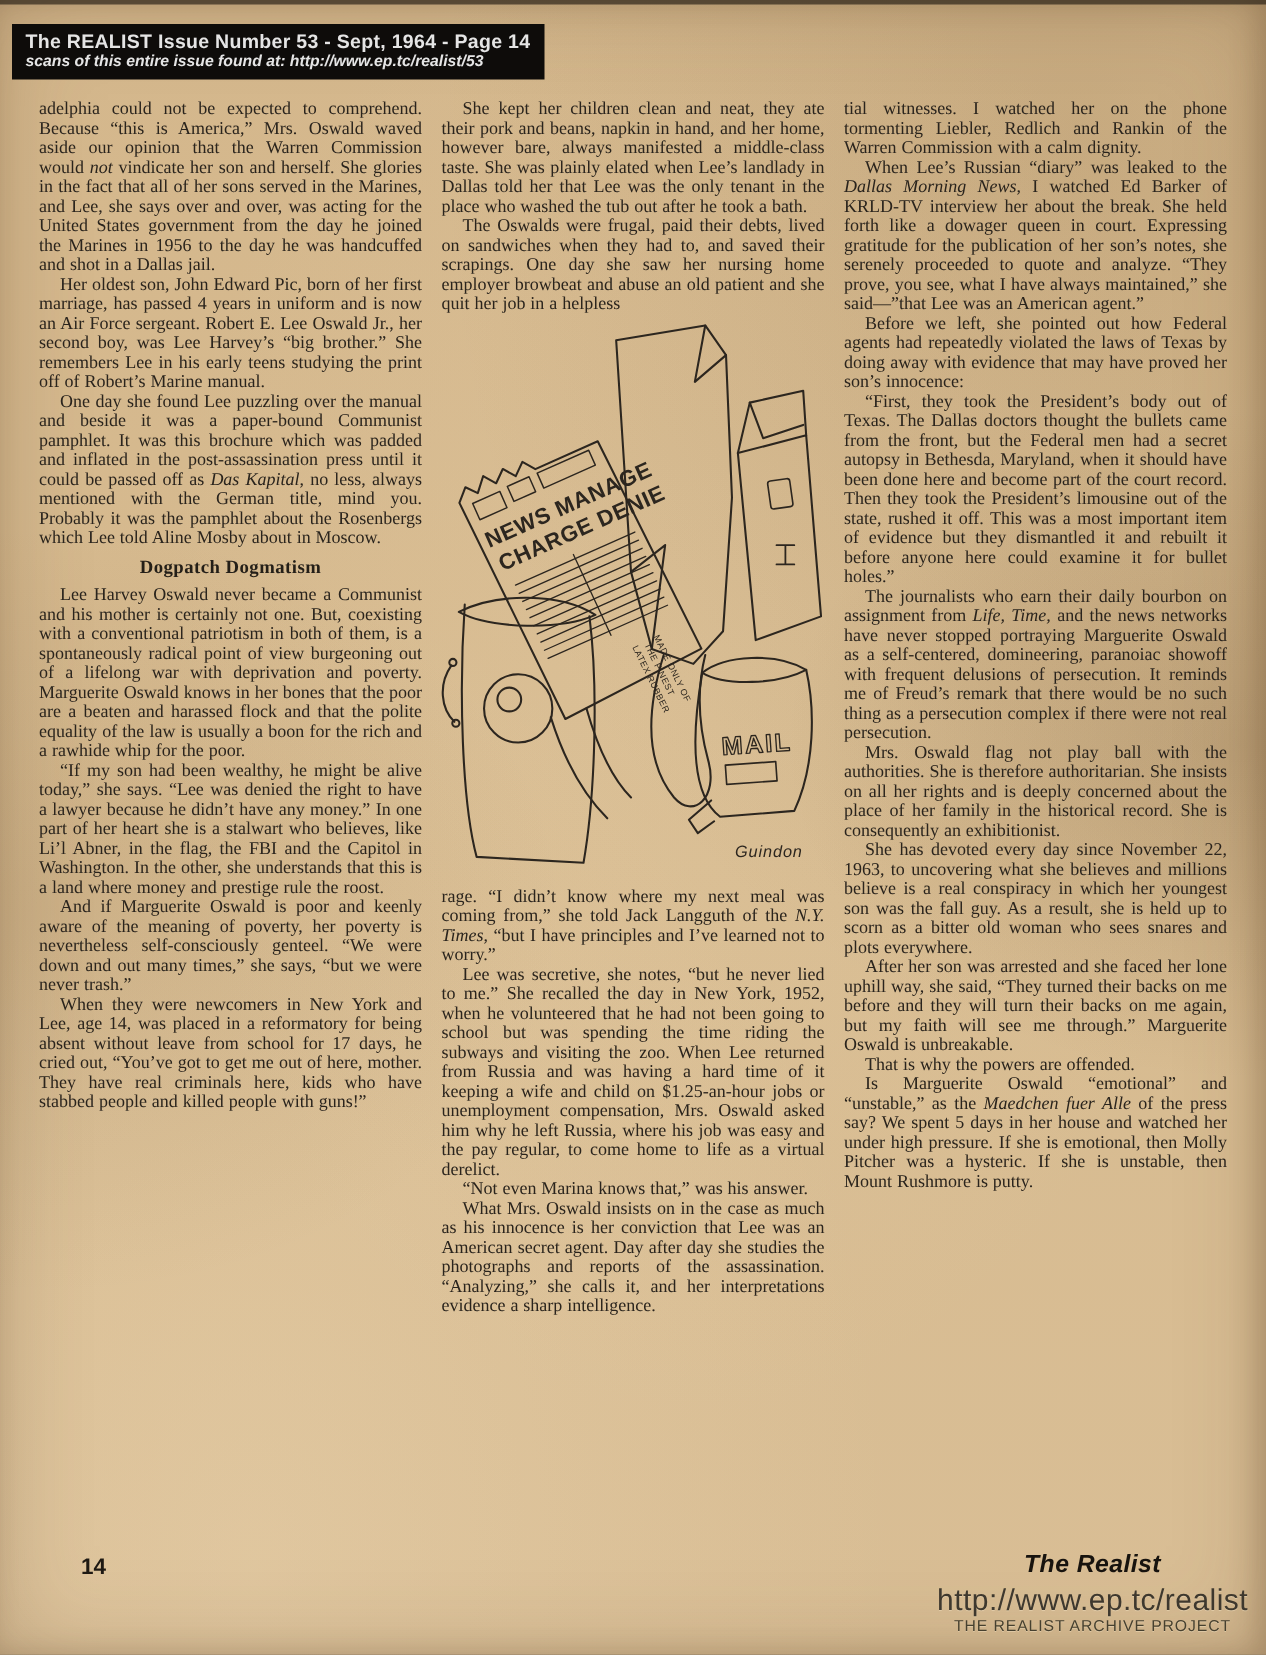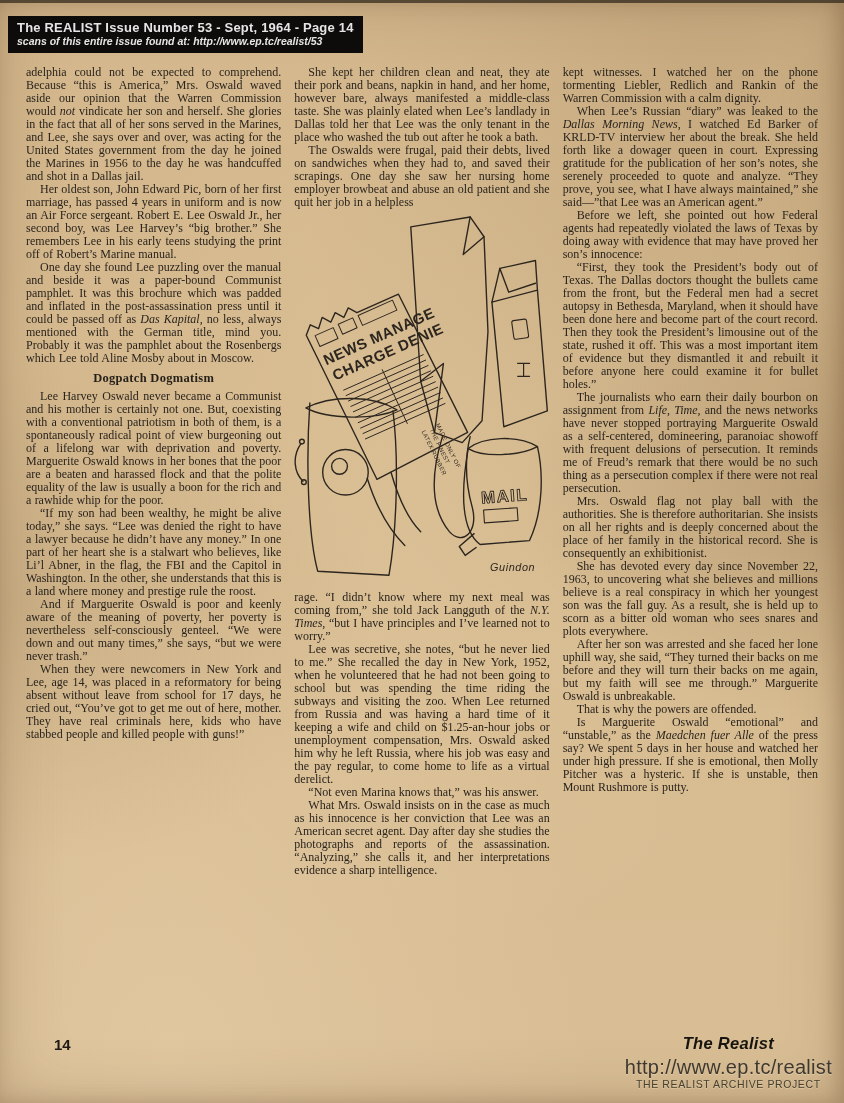--- a/index.html
+++ b/index.html
@@ -158,21 +158,21 @@
 
       <div>
           <p class="para noindent"><span>rage. “I didn’t know where my next meal was coming from,” she told Jack Langguth of the </span><span class="it">N.Y. Times</span><span>, “but I have principles and I’ve learned not to worry.”</span></p>
           <p class="para"><span>Lee was secretive, she notes, “but he never lied to me.” She recalled the day in New York, 1952, when he volunteered that he had not been going to school but was spending the time riding the subways and visiting the zoo. When Lee returned from Russia and was having a hard time of it keeping a wife and child on $1.25-an-hour jobs or unemployment compensation, Mrs. Oswald asked him why he left Russia, where his job was easy and the pay regular, to come home to life as a virtual derelict.</span></p>
           <p class="para"><span>“Not even Marina knows that,” was his answer.</span></p>
           <p class="para"><span>What Mrs. Oswald insists on in the case as much as his innocence is her conviction that Lee was an American secret agent. Day after day she studies the photographs and reports of the assassination. “Analyzing,” she calls it, and her interpretations evidence a sharp intelligence.</span></p>
         </div>
     </div>
 
     <div class="col">
-        <p class="para noindent"><span>kept witnesses. I watched her on the phone tormenting Liebler, Redlich and Rankin of the Warren Commission with a calm dignity.</span></p>
+        <p class="para noindent"><span>tial witnesses. I watched her on the phone tormenting Liebler, Redlich and Rankin of the Warren Commission with a calm dignity.</span></p>
         <p class="para"><span>When Lee’s Russian “diary” was leaked to the </span><span class="it">Dallas Morning News</span><span>, I watched Ed Barker of KRLD-TV interview her about the break. She held forth like a dowager queen in court. Expressing gratitude for the publication of her son’s notes, she serenely proceeded to quote and analyze. “They prove, you see, what I have always maintained,” she said—”that Lee was an American agent.”</span></p>
         <p class="para"><span>Before we left, she pointed out how Federal agents had repeatedly violated the laws of Texas by doing away with evidence that may have proved her son’s innocence:</span></p>
         <p class="para"><span>“First, they took the President’s body out of Texas. The Dallas doctors thought the bullets came from the front, but the Federal men had a secret autopsy in Bethesda, Maryland, when it should have been done here and become part of the court record. Then they took the President’s limousine out of the state, rushed it off. This was a most important item of evidence but they dismantled it and rebuilt it before anyone here could examine it for bullet holes.”</span></p>
         <p class="para"><span>The journalists who earn their daily bourbon on assignment from </span><span class="it">Life, Time,</span><span> and the news networks have never stopped portraying Marguerite Oswald as a self-centered, domineering, paranoiac showoff with frequent delusions of persecution. It reminds me of Freud’s remark that there would be no such thing as a persecution complex if there were not real persecution.</span></p>
         <p class="para"><span>Mrs. Oswald flag not play ball with the authorities. She is therefore authoritarian. She insists on all her rights and is deeply concerned about the place of her family in the historical record. She is consequently an exhibitionist.</span></p>
         <p class="para"><span>She has devoted every day since November 22, 1963, to uncovering what she believes and millions believe is a real conspiracy in which her youngest son was the fall guy. As a result, she is held up to scorn as a bitter old woman who sees snares and plots everywhere.</span></p>
         <p class="para"><span>After her son was arrested and she faced her lone uphill way, she said, “They turned their backs on me before and they will turn their backs on me again, but my faith will see me through.” Marguerite Oswald is unbreakable.</span></p>
         <p class="para"><span>That is why the powers are offended.</span></p>
         <p class="para"><span>Is Marguerite Oswald “emotional” and “unstable,” as the </span><span class="it">Maedchen fuer Alle</span><span> of the press say? We spent 5 days in her house and watched her under high pressure. If she is emotional, then Molly Pitcher was a hysteric. If she is unstable, then Mount Rushmore is putty.</span></p>
       </div>

